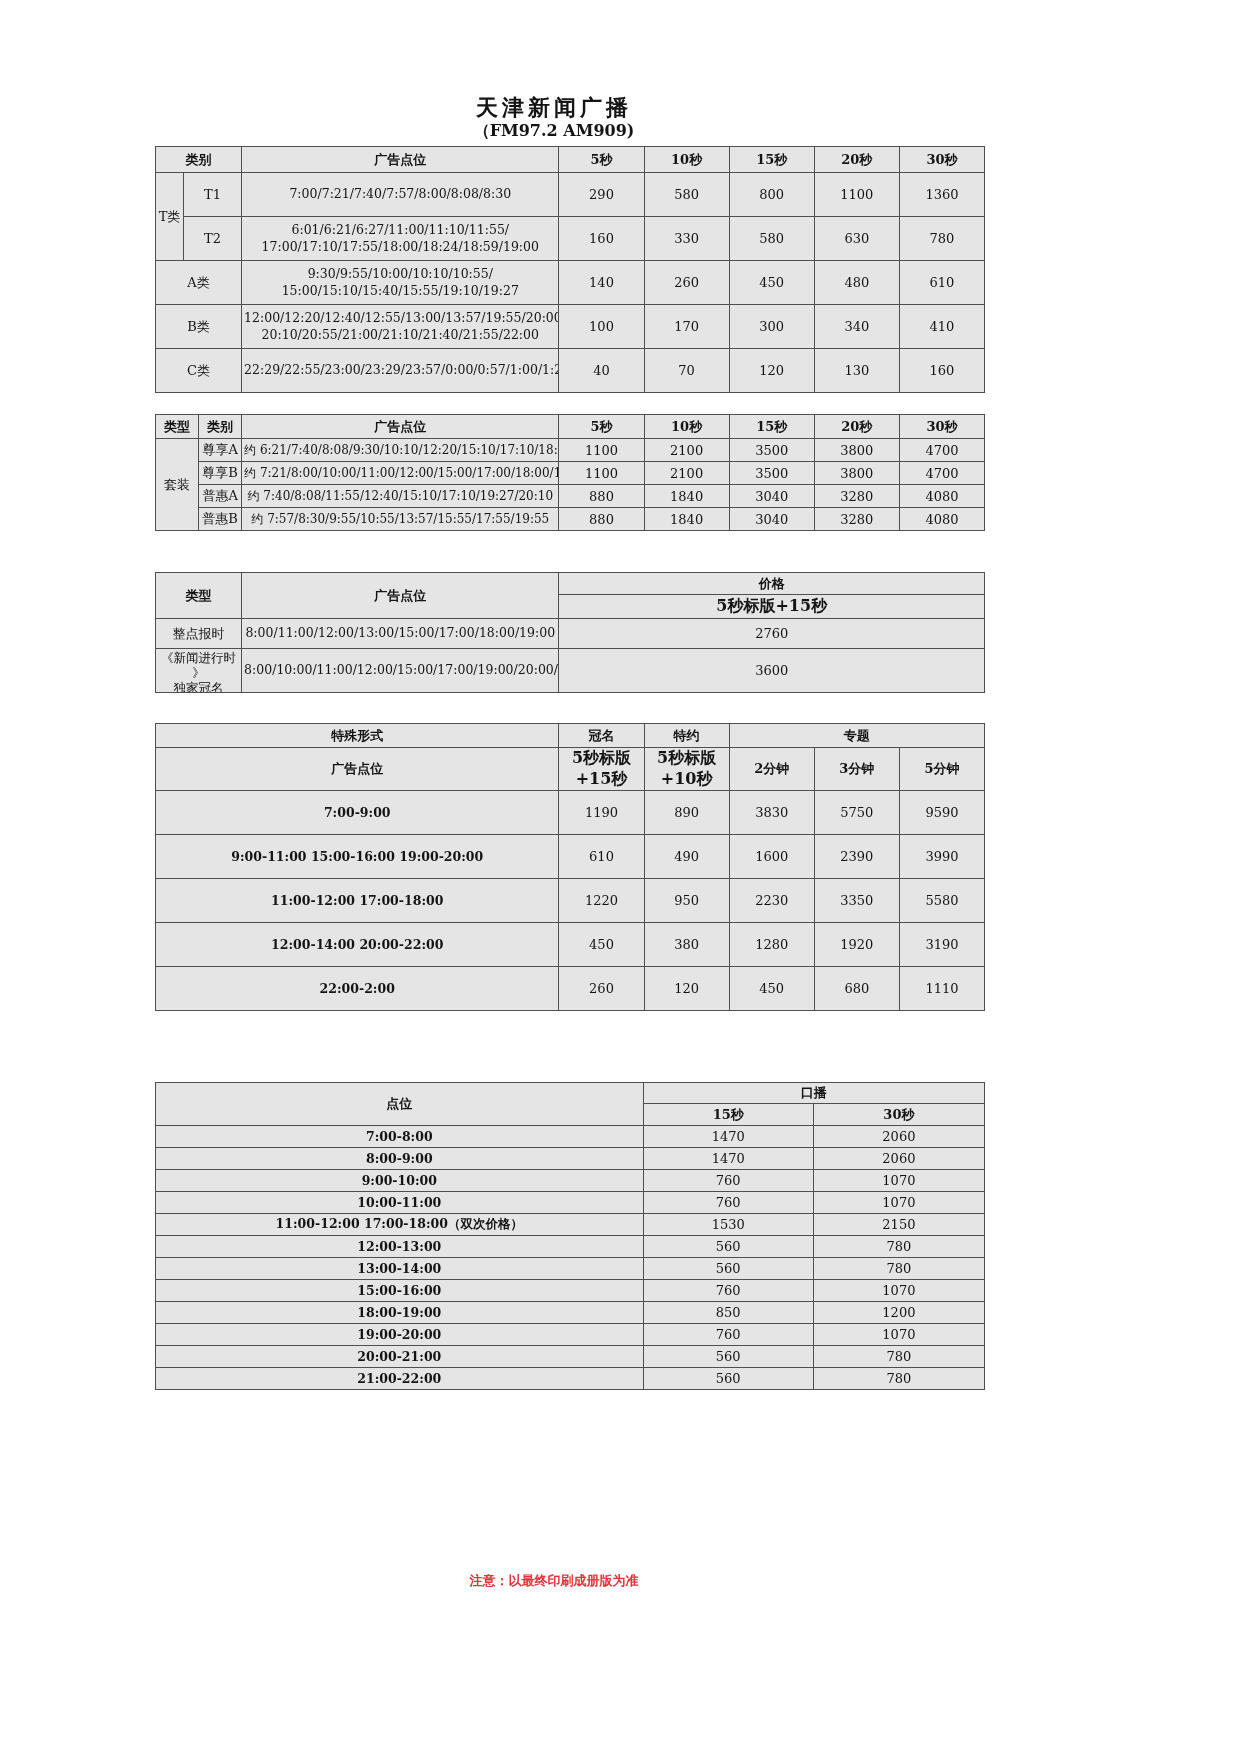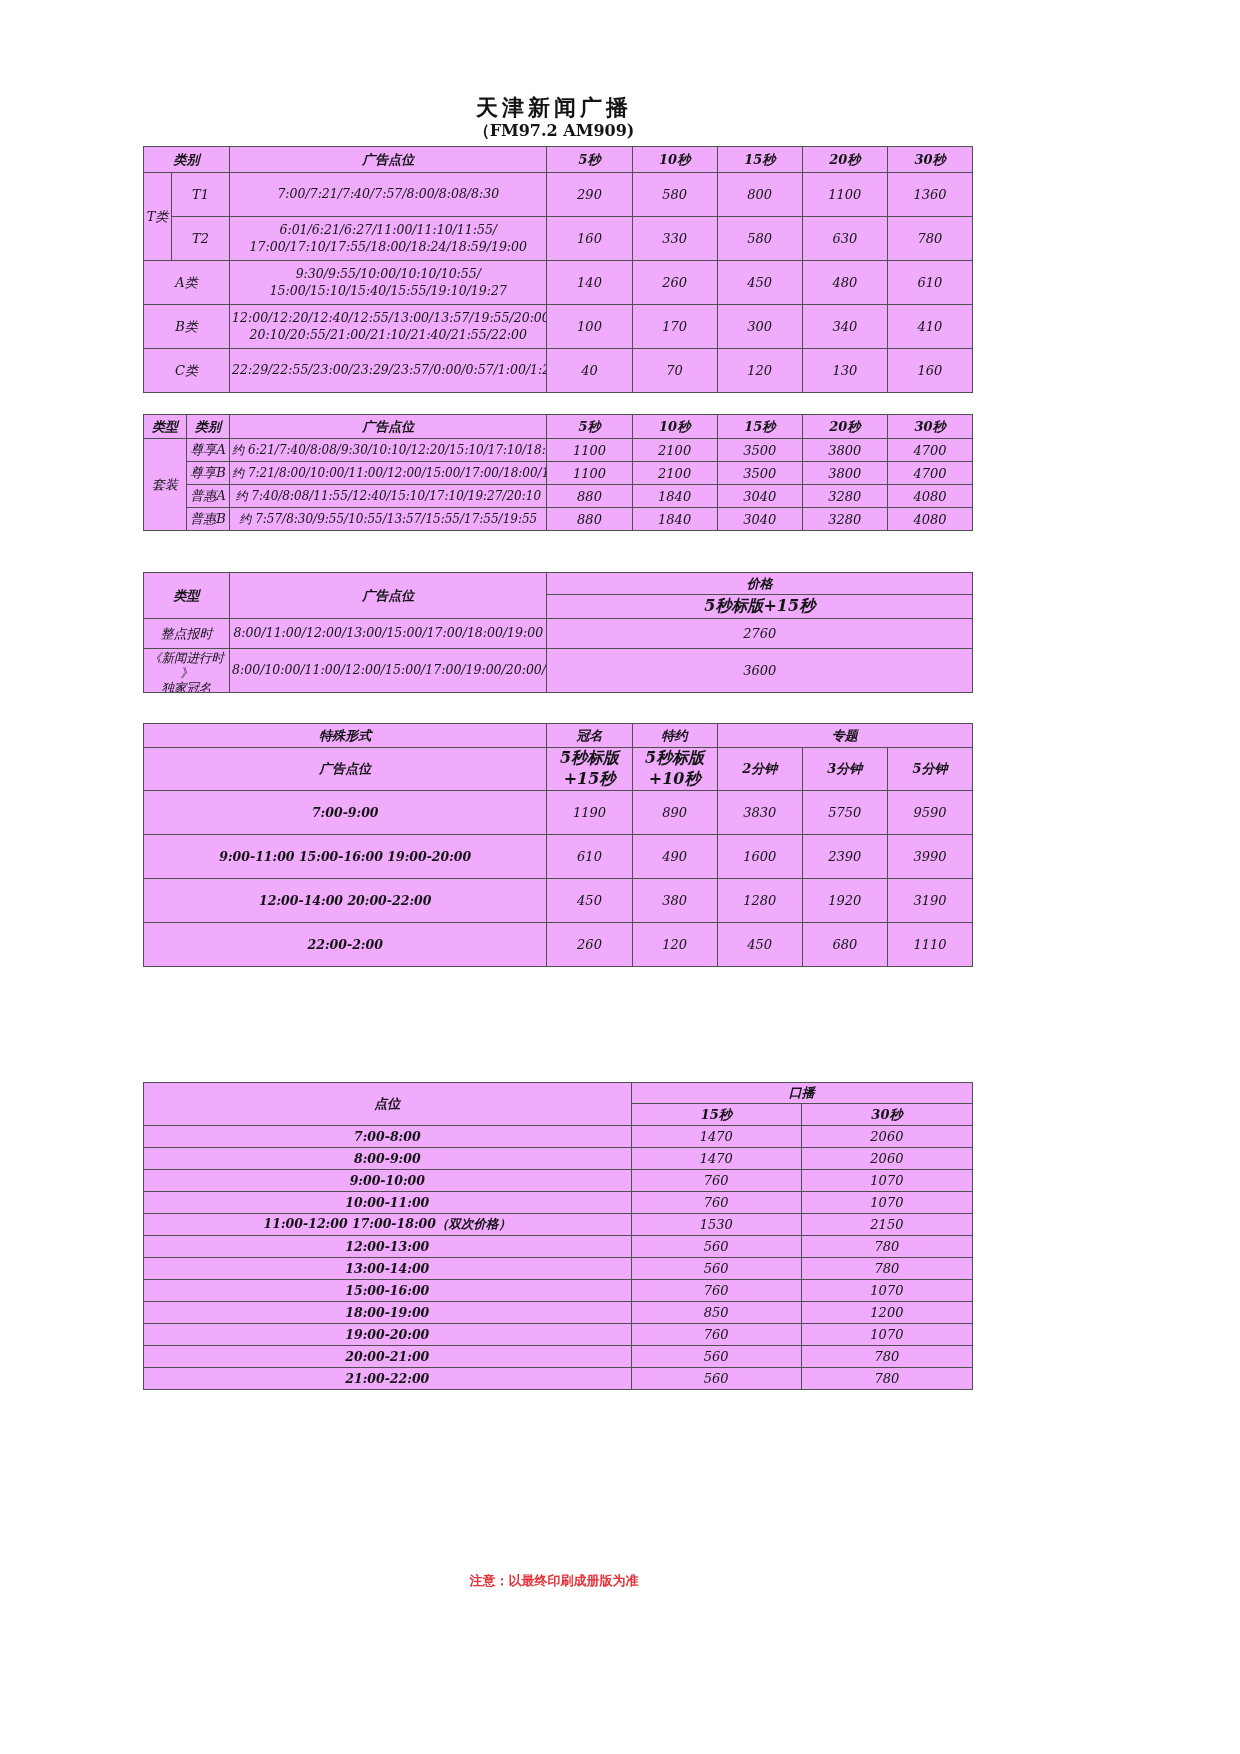--- a/index.html
+++ b/index.html
@@ -7,21 +7,21 @@
   .page {
     position:relative; width:984px; height:1754px; background:#ffffff;
     font-family:"DejaVu Serif","Liberation Serif",serif; color:#141414;
   }
   .content { position:absolute; left:139px; top:0; width:830px; }
   .title   { position:absolute; top:93px;  width:100%; text-align:center;
              font-size:22px; font-weight:700; letter-spacing:4px; }
   .subtitle{ position:absolute; top:121px; width:100%; text-align:center;
              font-size:16px; font-weight:700; }
   table { border-collapse:collapse; table-layout:fixed; width:830px;
-          position:absolute; left:4px; background:#f0abfc;font-style:italic; }
+          position:absolute; left:16px; background:#e5e5e5; }
   #tbl1{ top:146px; } #tbl2{ top:414px; } #tbl3{ top:572px; }
   #tbl4{ top:723px;padding-left:40px; } #tbl5{ top:1082px; }
   th,td { border:1px solid #4f4f4f; text-align:center; vertical-align:middle;
           padding:0 2px; font-size:13px; font-weight:400; overflow:hidden; }
   th { font-weight:700; }
   .subhd { font-size:16px; }
   .slots { font-size:12.5px; white-space:pre-line; line-height:1.3; }
   .sl12  { font-size:12px; white-space:nowrap; }
   .nowrap{ white-space:nowrap;margin-left:40px; }
   .num   { font-size:13px; }
@@ -247,20 +247,28 @@
       </tr>
       <tr class="h44">
         <td class="blbl">9:00-11:00 15:00-16:00 19:00-20:00</td>
         <td class="num">610</td>
         <td class="num">490</td>
         <td class="num">1600</td>
         <td class="num">2390</td>
         <td class="num">3990</td>
       </tr>
       <tr class="h44">
+        <td class="blbl">11:00-12:00  17:00-18:00</td>
+        <td class="num">1220</td>
+        <td class="num">950</td>
+        <td class="num">2230</td>
+        <td class="num">3350</td>
+        <td class="num">5580</td>
+      </tr>
+      <tr class="h44">
         <td class="blbl">12:00-14:00 20:00-22:00</td>
         <td class="num">450</td>
         <td class="num">380</td>
         <td class="num">1280</td>
         <td class="num">1920</td>
         <td class="num">3190</td>
       </tr>
       <tr class="h44">
         <td class="blbl">22:00-2:00</td>
         <td class="num">260</td>

